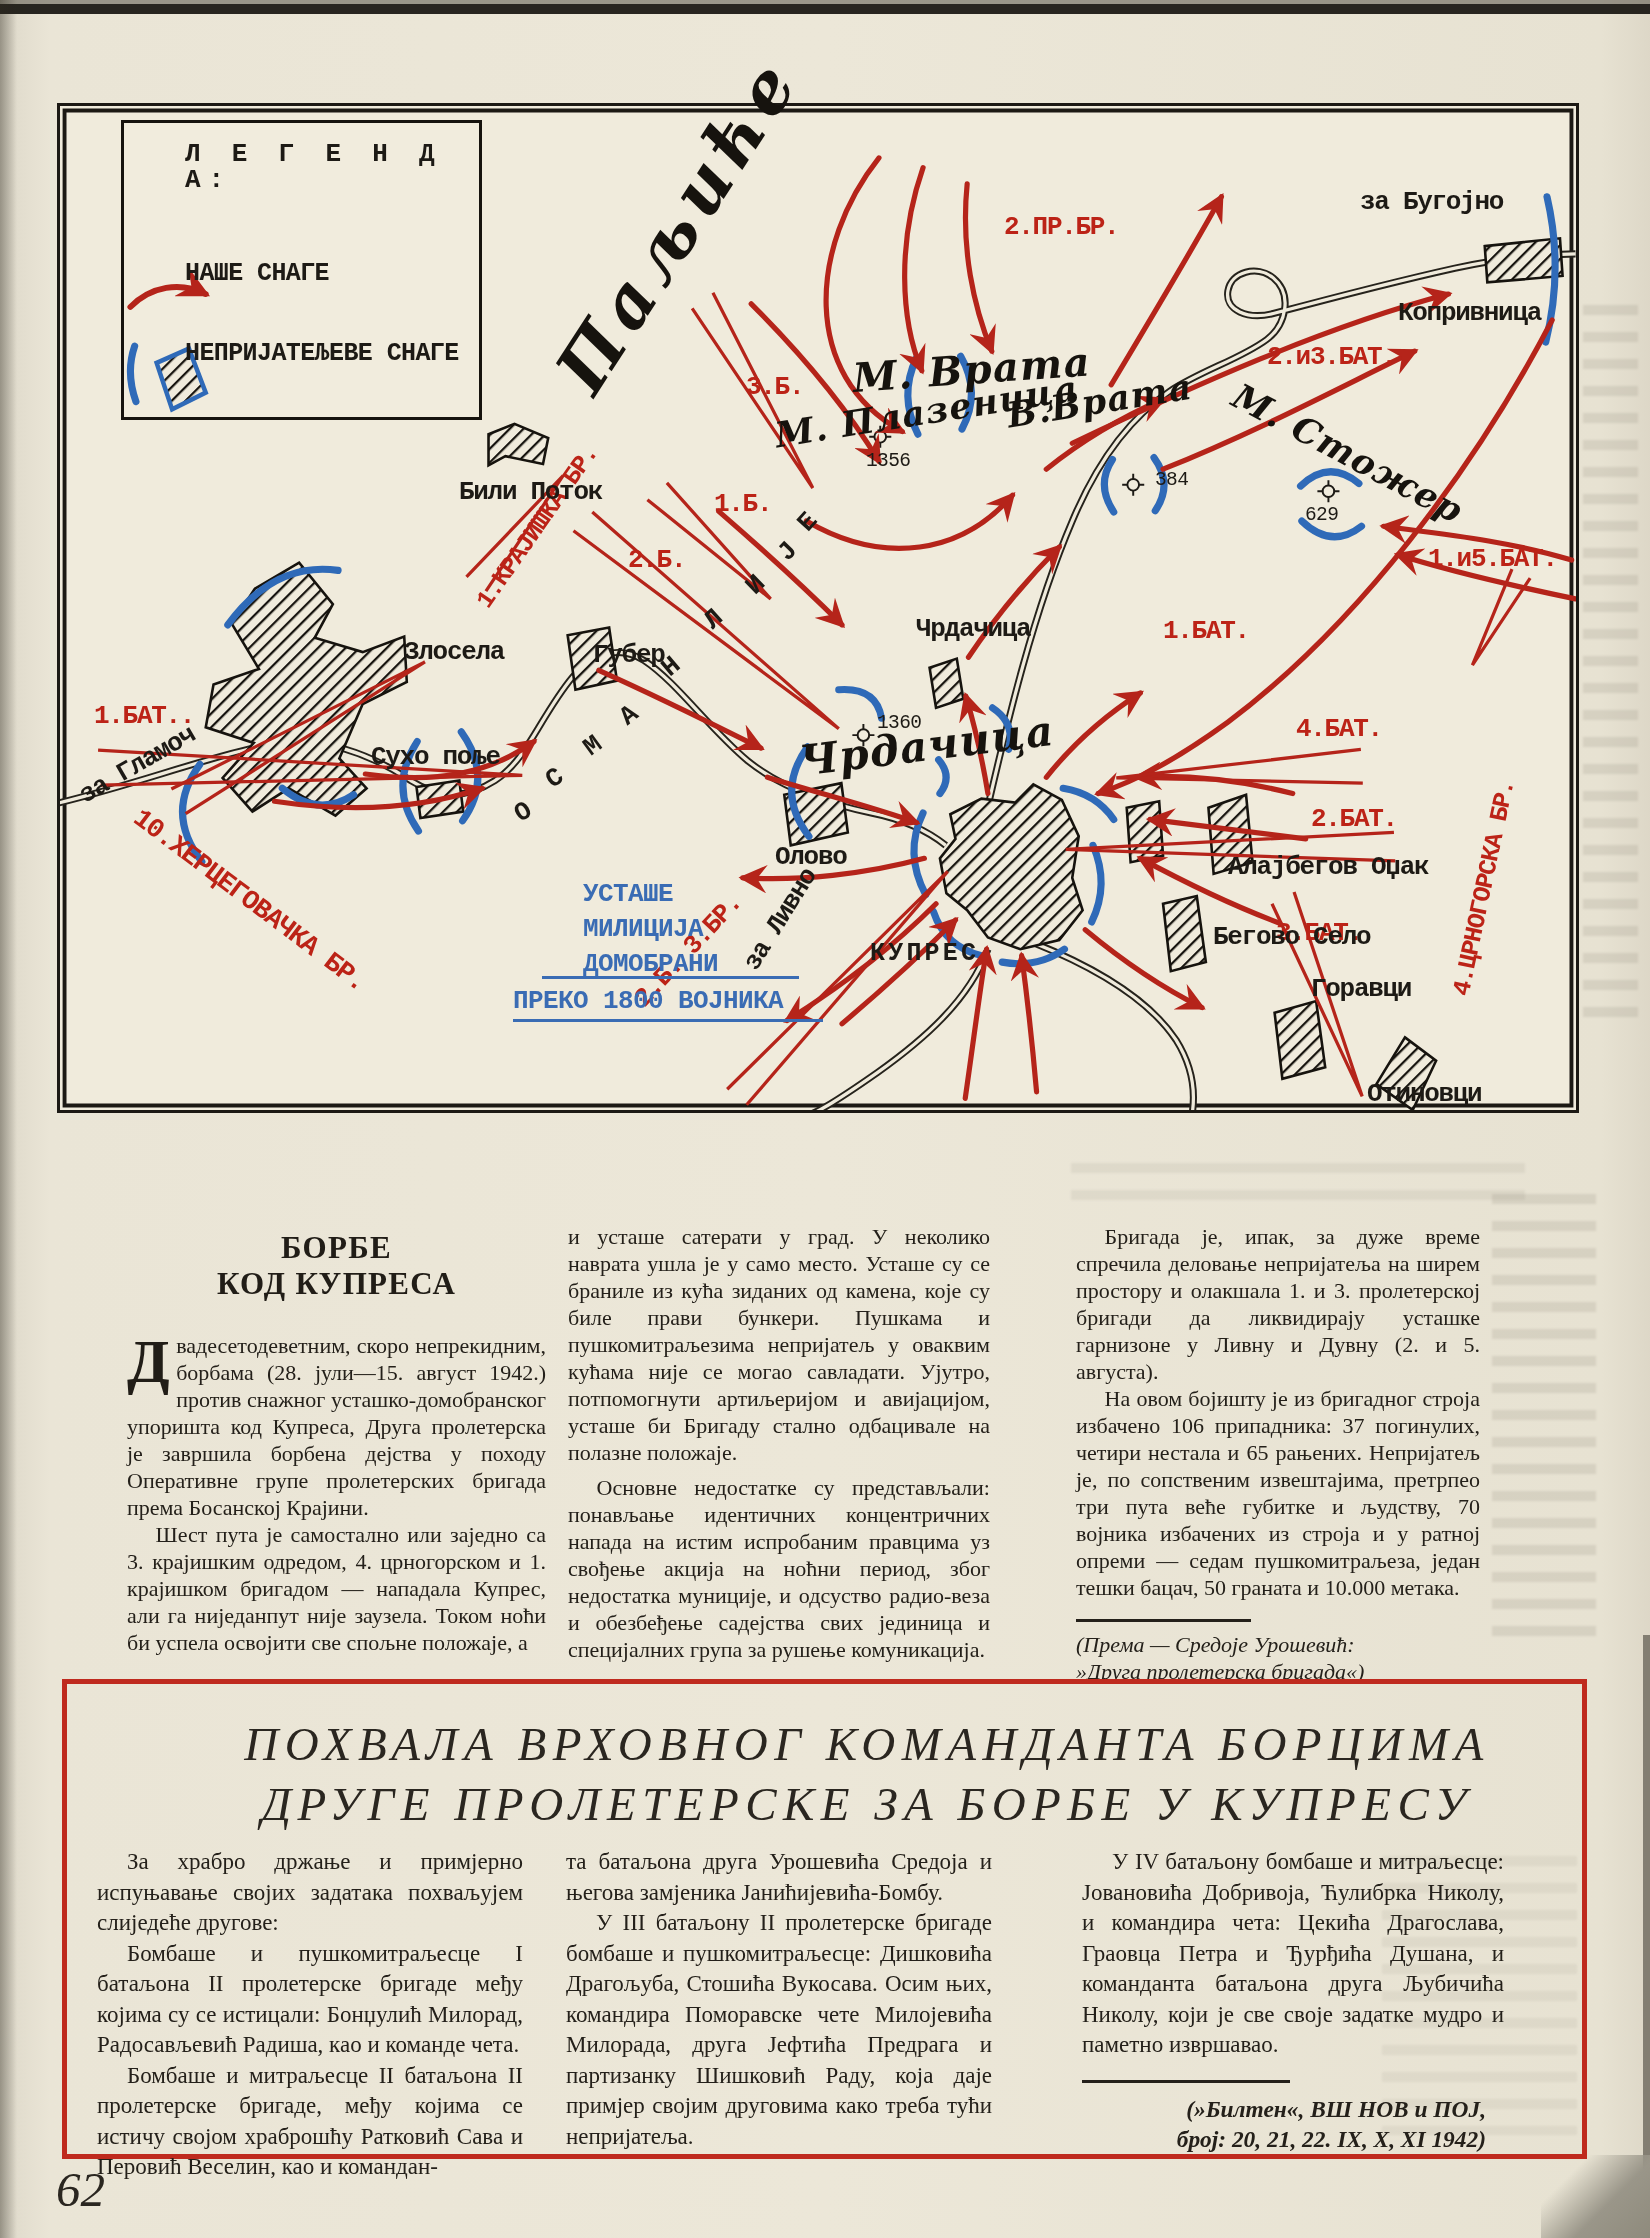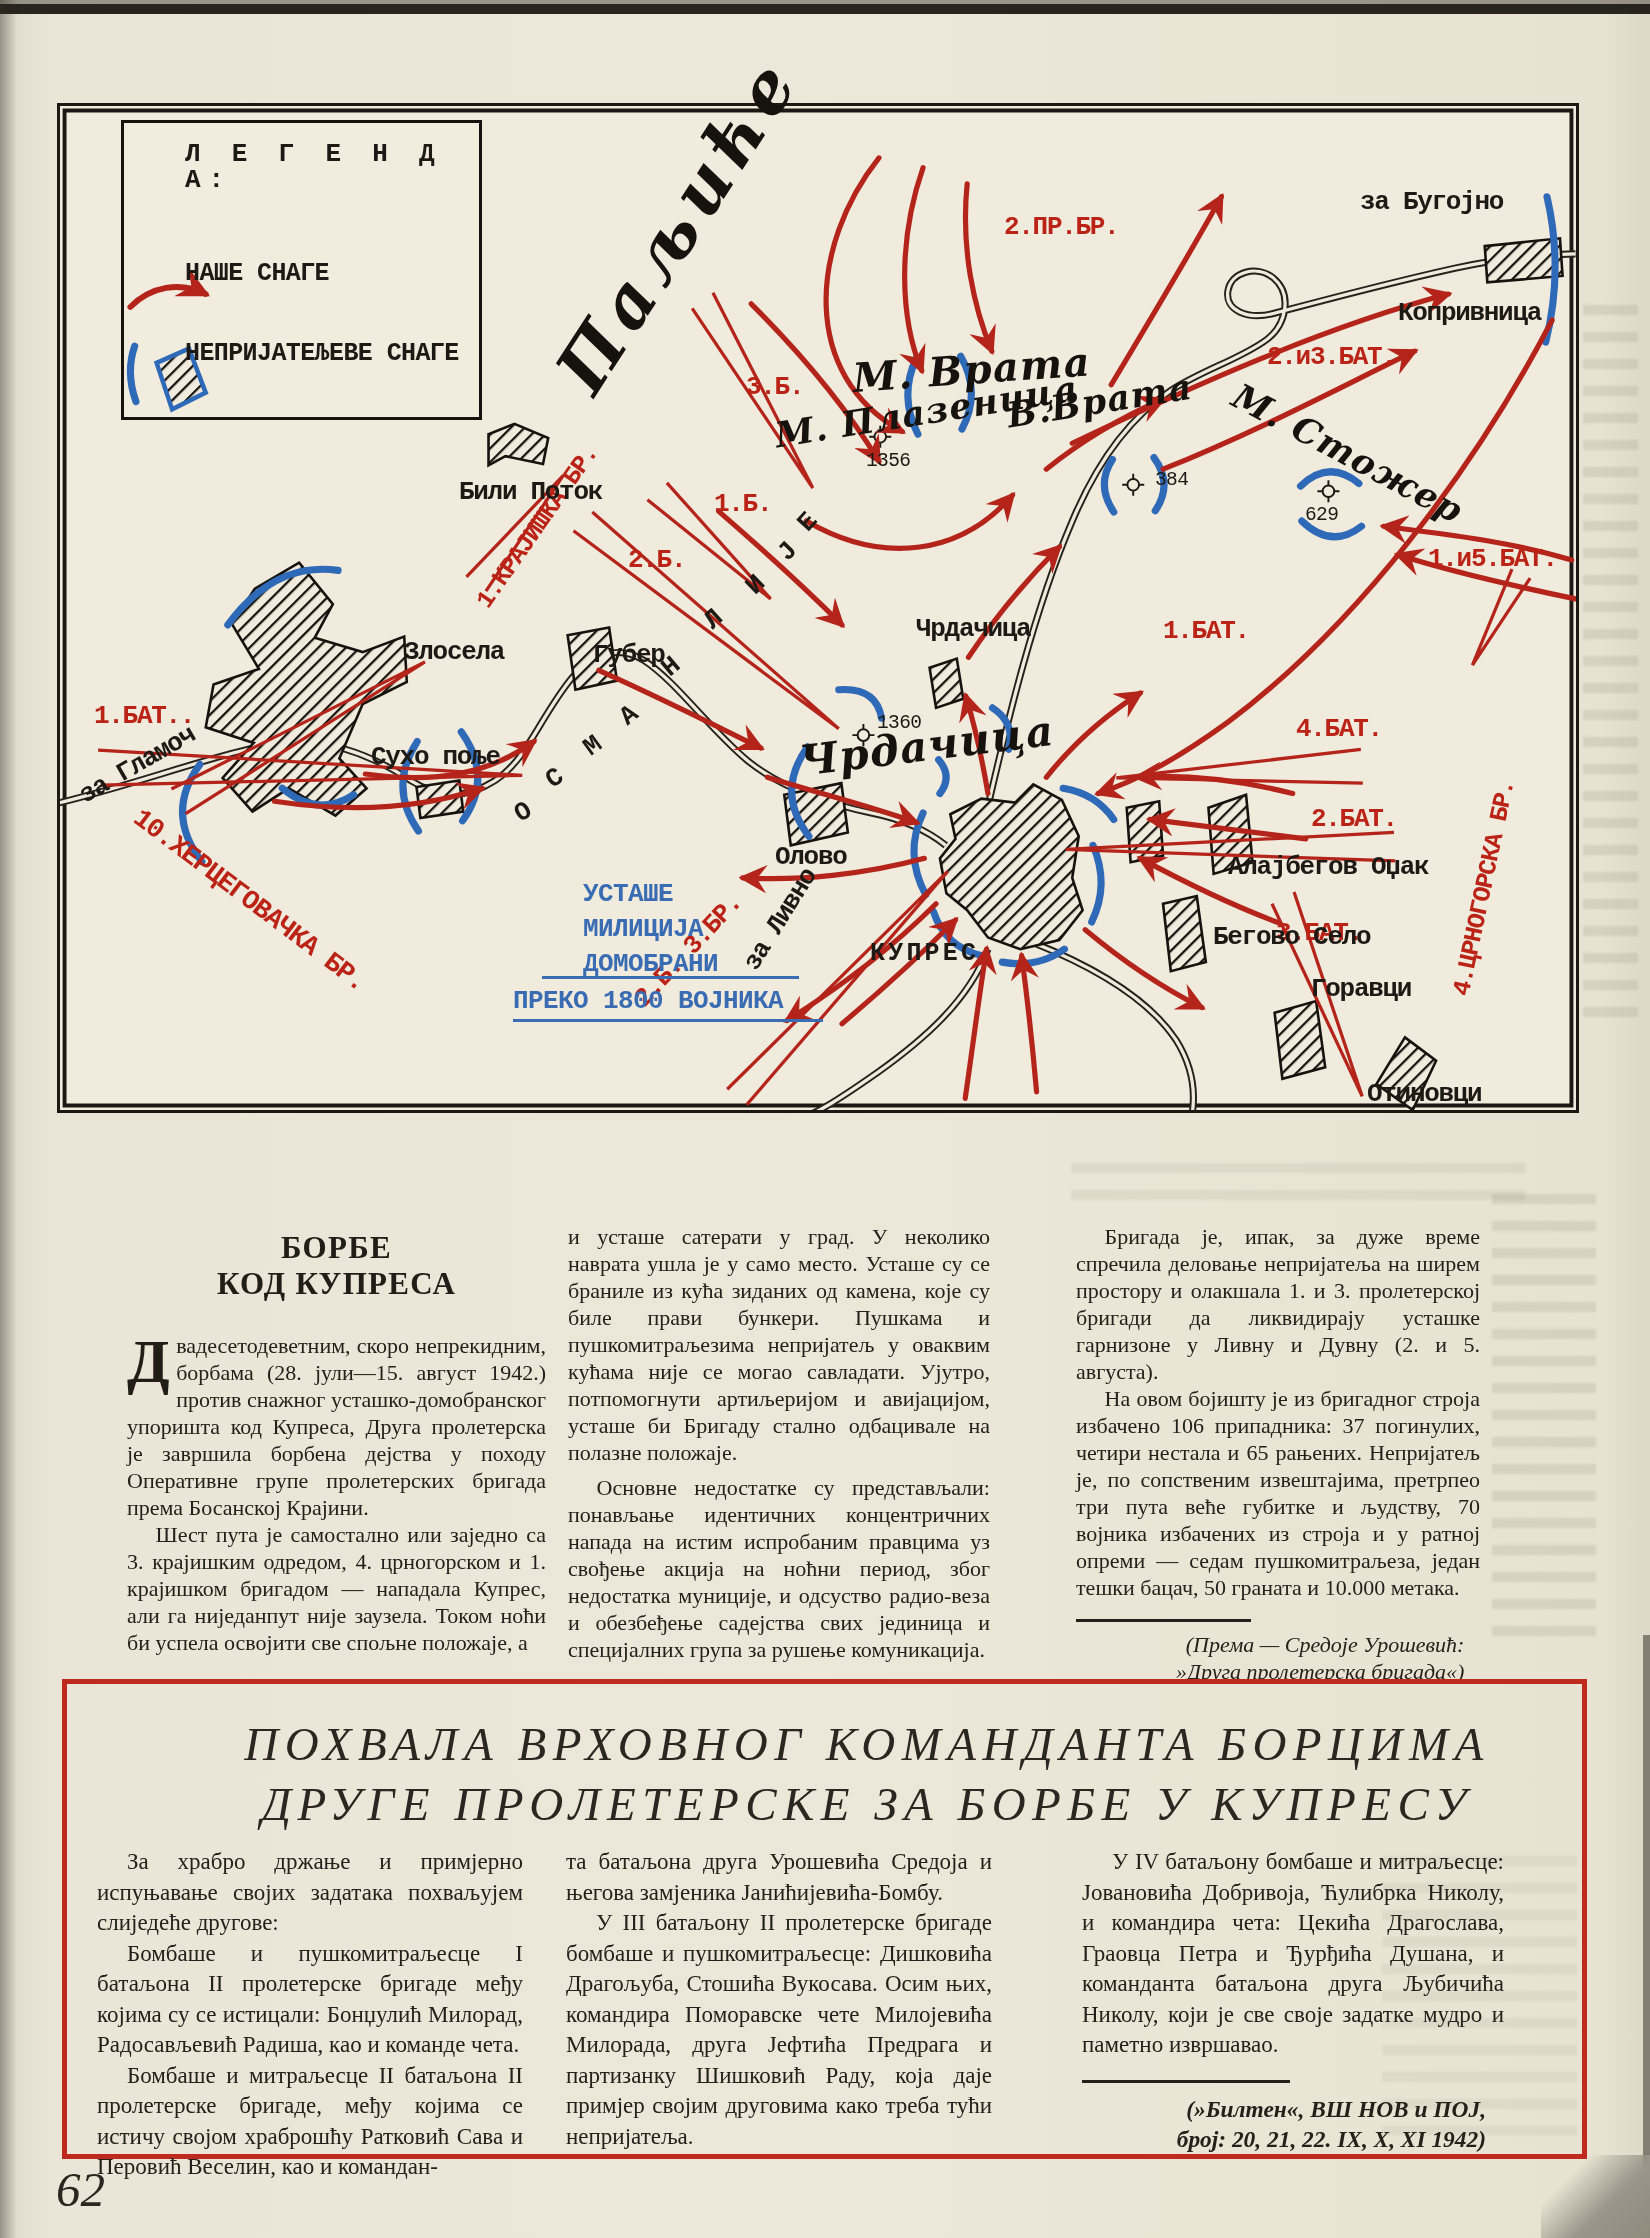--- a/index.html
+++ b/index.html
@@ -34,21 +34,21 @@
   #bluenote{position:absolute;left:513px;top:988px;z-index:6;font:700 26px/1 "Liberation Mono",monospace;color:#3a6cb4;letter-spacing:-0.6px;}
   #bluerule2{position:absolute;left:513px;top:1019px;width:310px;height:3.2px;background:#3a6cb4;z-index:6;}
 
   
   #caption{position:absolute;left:58px;top:1142px;font:700 italic 30px/1.1 "Liberation Serif",serif;color:#1d1a15;letter-spacing:0.6px;}
   .col{position:absolute;text-align:justify;font:22px/27px "Liberation Serif",serif;color:#24201a;}
   .col p{margin:0;}
   .col p.ind{text-indent:28.6px;}
   #headline{position:absolute;left:127px;top:1230px;width:419px;text-align:center;font:700 31px/36px "Liberation Serif",serif;color:#211d17;letter-spacing:1.3px;}
   #dropcap{float:left;font:700 62px/51px "Liberation Serif",serif;padding:3.9px 6.5px 0 0;color:#211d17;}
-  .attrib{font-style:italic;text-align:right;padding-right:15.6px;margin-top:9px !important;}
+  .attrib{font-style:italic;padding-right:15.6px;margin-top:9px !important;}
   .attrule{width:175px;height:3.2px;background:#24201a;margin-top:18px;}
 
   
   #praise{position:absolute;left:62px;top:1679px;width:1515px;height:470px;border:5.8px solid #bf2a1e;background:transparent;}
   #ptitle{position:absolute;left:62px;top:1714px;width:1526px;text-align:center;font:500 italic 47px/60px "Liberation Serif",serif;color:#2a2620;letter-spacing:6.5px;padding-left:42px;}
   .pcol{position:absolute;text-align:justify;font:23px/30.5px "Liberation Serif",serif;color:#24201a;}
   .pcol p{margin:0;}
   .pcol p.ind{text-indent:30px;}
   .pattrib{font-style:italic;font-weight:700;text-align:right;padding-right:18px;font-size:23.4px;}
   .pattrule{width:208px;height:3.2px;background:#24201a;margin-top:19.5px;margin-bottom:10.4px;}

